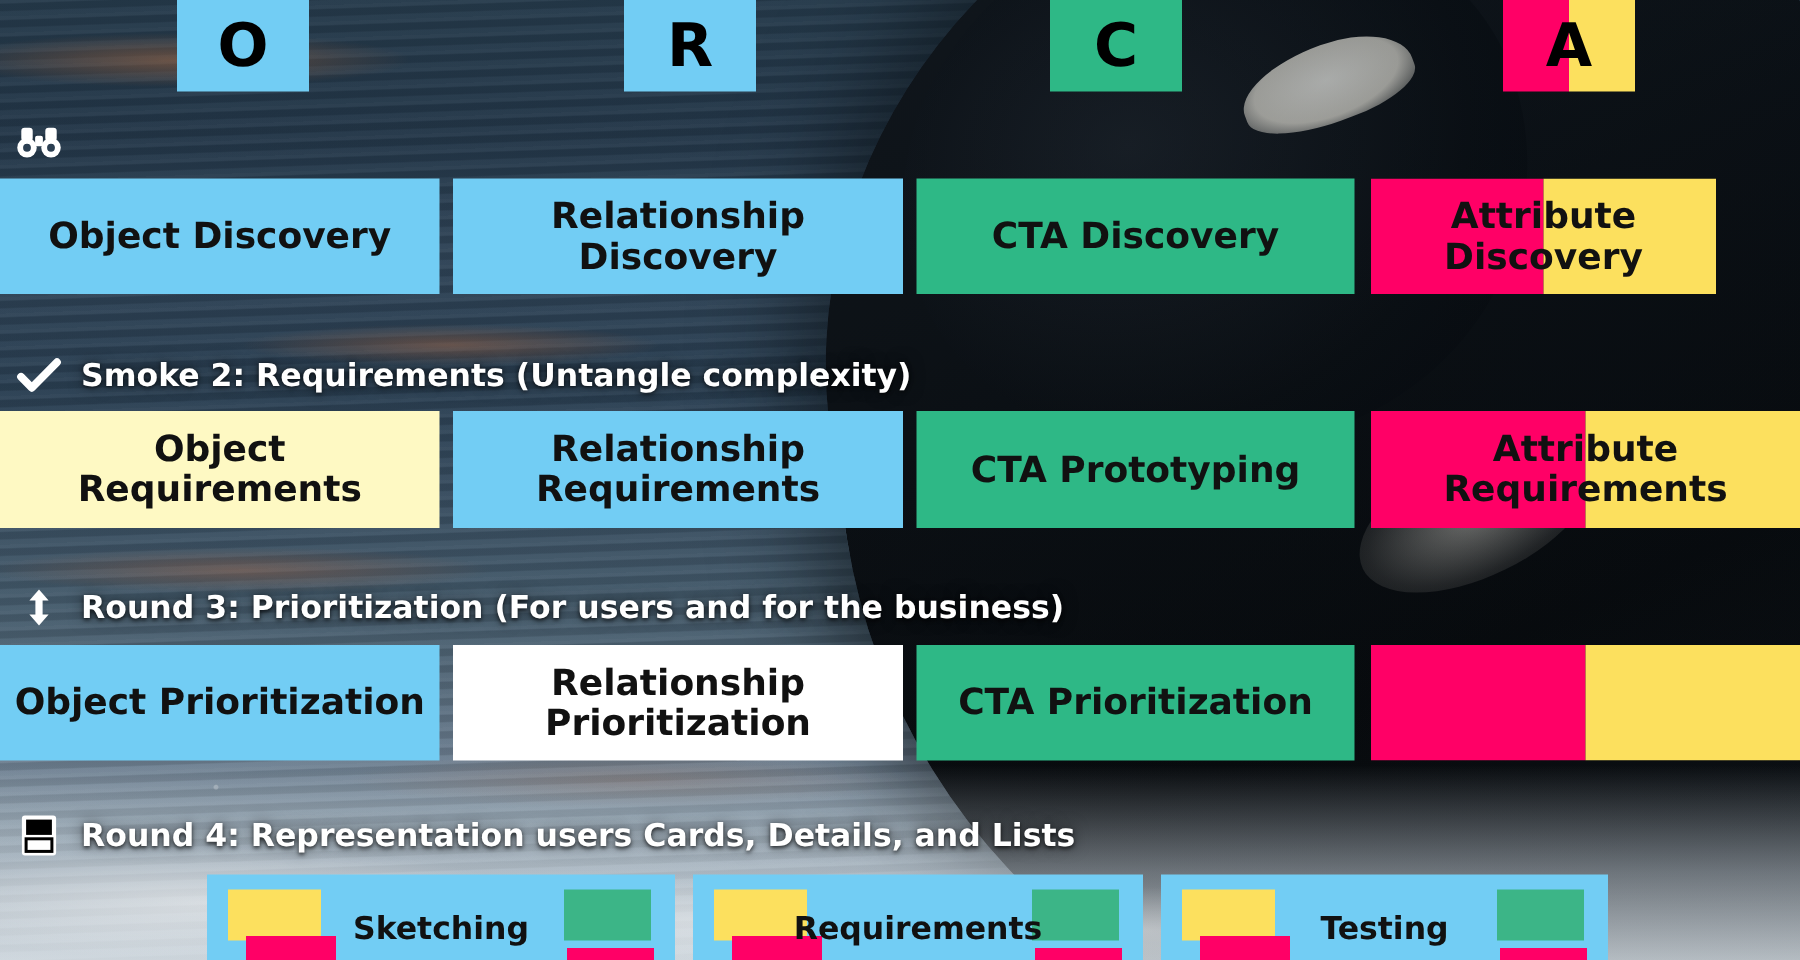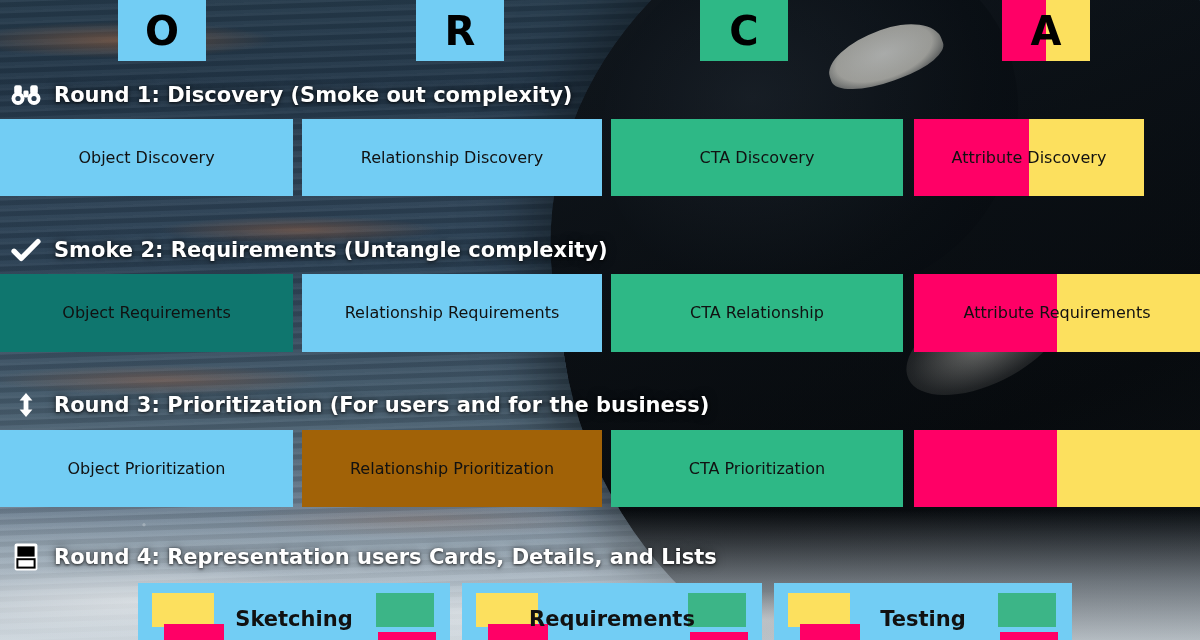--- a/index.html
+++ b/index.html
@@ -196,22 +196,22 @@
   
   .bar-row { position: absolute; left: 0; width: 1200px; display: flex; }
   .bar {
     position: relative;
     height: 100%;
     display: flex;
     align-items: center;
     justify-content: center;
     text-align: center;
     color: #111;
-    font-weight: 400;
-    font-size: 16px;
+    font-weight: 700;
+    font-size: 24px;
     line-height: 1.12;
     overflow: hidden;
   }
   .bar .bar-label { position: relative; z-index: 2; padding: 0 6px; }
   .bar-gap { height: 100%; background: transparent; }
 
   
   .cards-row { position: absolute; left: 0; width: 1200px; display: flex; }
   .mini-card {
     position: relative;
@@ -278,21 +278,20 @@
             <circle cx="7" cy="15.5" r="6.5"></circle>
             <circle cx="23" cy="15.5" r="6.5"></circle>
             <rect x="3.2" y="2.2" width="7.6" height="9" rx="2.2"></rect>
             <rect x="19.2" y="2.2" width="7.6" height="9" rx="2.2"></rect>
             <rect x="12.4" y="7.5" width="5.2" height="7" rx="1.4"></rect>
           </g>
           <circle cx="7" cy="15.5" r="2.6" fill="#2b3f52"></circle>
           <circle cx="23" cy="15.5" r="2.6" fill="#2b3f52"></circle>
         </svg>
       </span>
-      <span>Round 1: Discovery (Smoke out complexity)</span>
     </div>
 
     <div class="bar-row" style="top:119px;height:77px;">
       <div class="bar" style="width:293px;background:#72CDF4;">
         <span class="bar-label">Object Discovery</span>
       </div>
       <div class="bar-gap" style="width:9px;"></div>
       <div class="bar" style="width:300px;background:#72CDF4;">
         <span class="bar-label">Relationship Discovery</span>
       </div>
@@ -311,30 +310,30 @@
     <div class="round-head" style="top:233px;">
       <span class="rh-icon">
         <svg width="30" height="24" viewBox="0 0 30 24" aria-hidden="true">
           <path d="M3 13.2 L10.2 20.5 L27 3.5" stroke="#ffffff" stroke-width="5.2" stroke-linecap="round" stroke-linejoin="round" fill="none"></path>
         </svg>
       </span>
       <span>Smoke 2: Requirements (Untangle complexity)</span>
     </div>
 
     <div class="bar-row" style="top:274px;height:78px;">
-      <div class="bar" style="width:293px;background:#0f766e;">
+      <div class="bar" style="width:293px;background:#fef9c3;">
         <span class="bar-label">Object Requirements</span>
       </div>
       <div class="bar-gap" style="width:9px;"></div>
       <div class="bar" style="width:300px;background:#72CDF4;">
         <span class="bar-label">Relationship Requirements</span>
       </div>
       <div class="bar-gap" style="width:9px;"></div>
       <div class="bar" style="width:292px;background:#2EB886;">
-        <span class="bar-label">CTA Relationship</span>
+        <span class="bar-label">CTA Prototyping</span>
       </div>
       <div class="bar-gap" style="width:11px;"></div>
       <div class="bar" style="width:286px;">
         <span class="split-half split-left" style="background:#FF0066;"></span>
         <span class="split-half split-right" style="background:#FCE05E;"></span>
         <span class="bar-label">Attribute Requirements</span>
       </div>
     </div>
 
     <div class="round-head" style="top:388px;">
@@ -348,21 +347,21 @@
         </svg>
       </span>
       <span>Round 3: Prioritization (For users and for the business)</span>
     </div>
 
     <div class="bar-row" style="top:430px;height:77px;">
       <div class="bar" style="width:293px;background:#72CDF4;">
         <span class="bar-label">Object Prioritization</span>
       </div>
       <div class="bar-gap" style="width:9px;"></div>
-      <div class="bar" style="width:300px;background:#a16207;">
+      <div class="bar" style="width:300px;background:#ffffff;">
         <span class="bar-label">Relationship Prioritization</span>
       </div>
       <div class="bar-gap" style="width:9px;"></div>
       <div class="bar" style="width:292px;background:#2EB886;">
         <span class="bar-label">CTA Prioritization</span>
       </div>
       <div class="bar-gap" style="width:11px;"></div>
       <div class="bar" style="width:286px;">
         <span class="split-half split-left" style="background:#FF0066;"></span>
         <span class="split-half split-right" style="background:#FCE05E;"></span>

